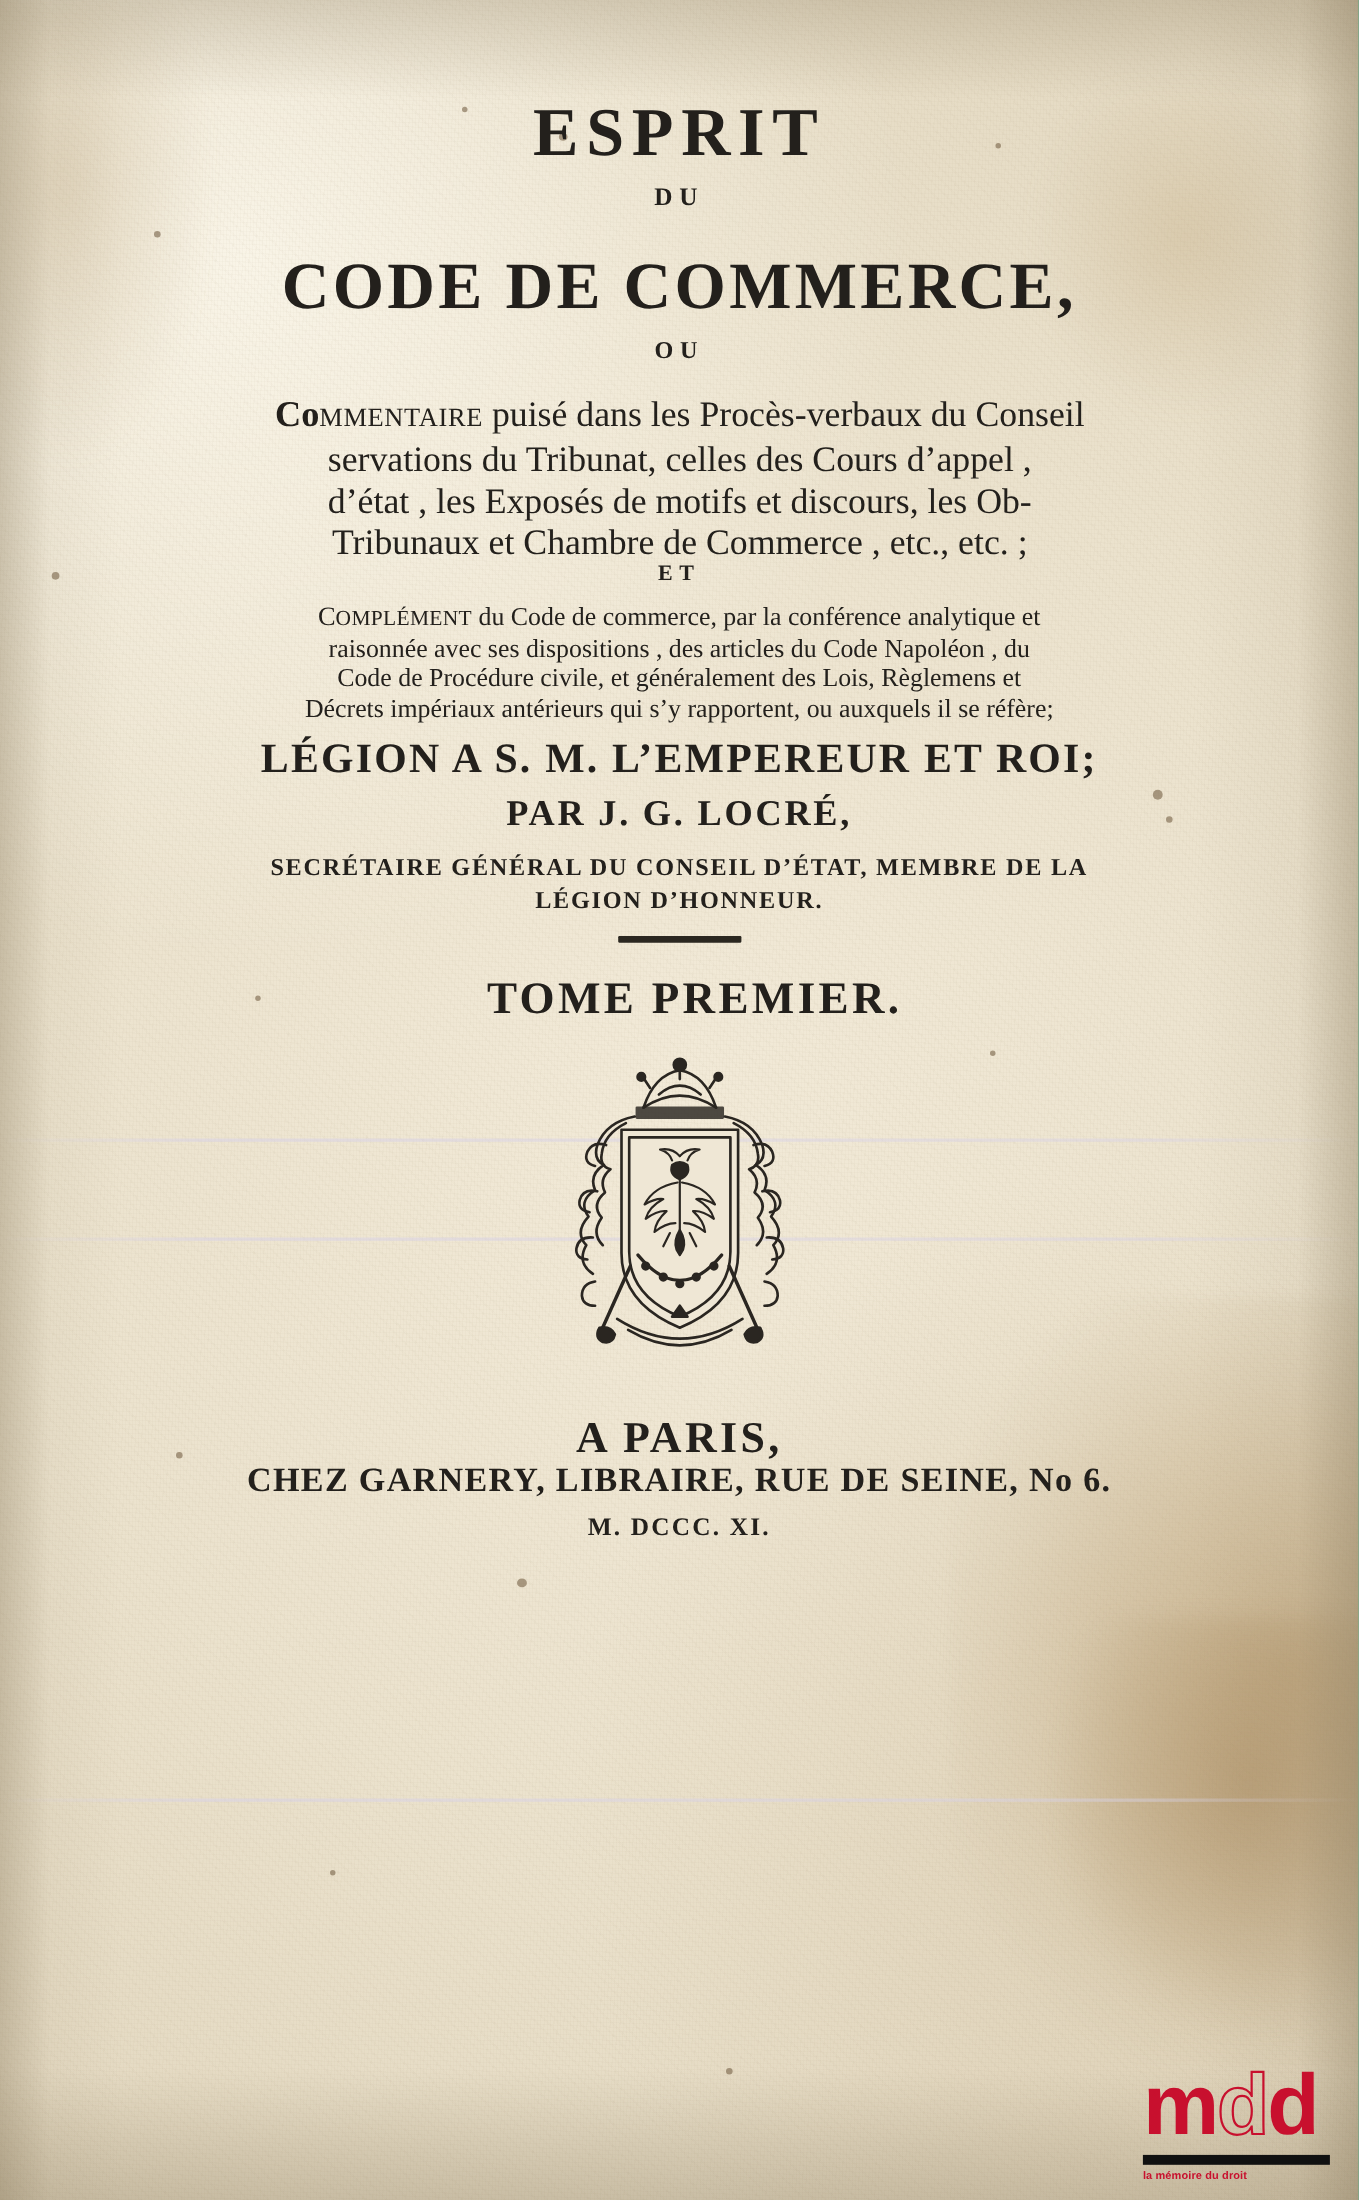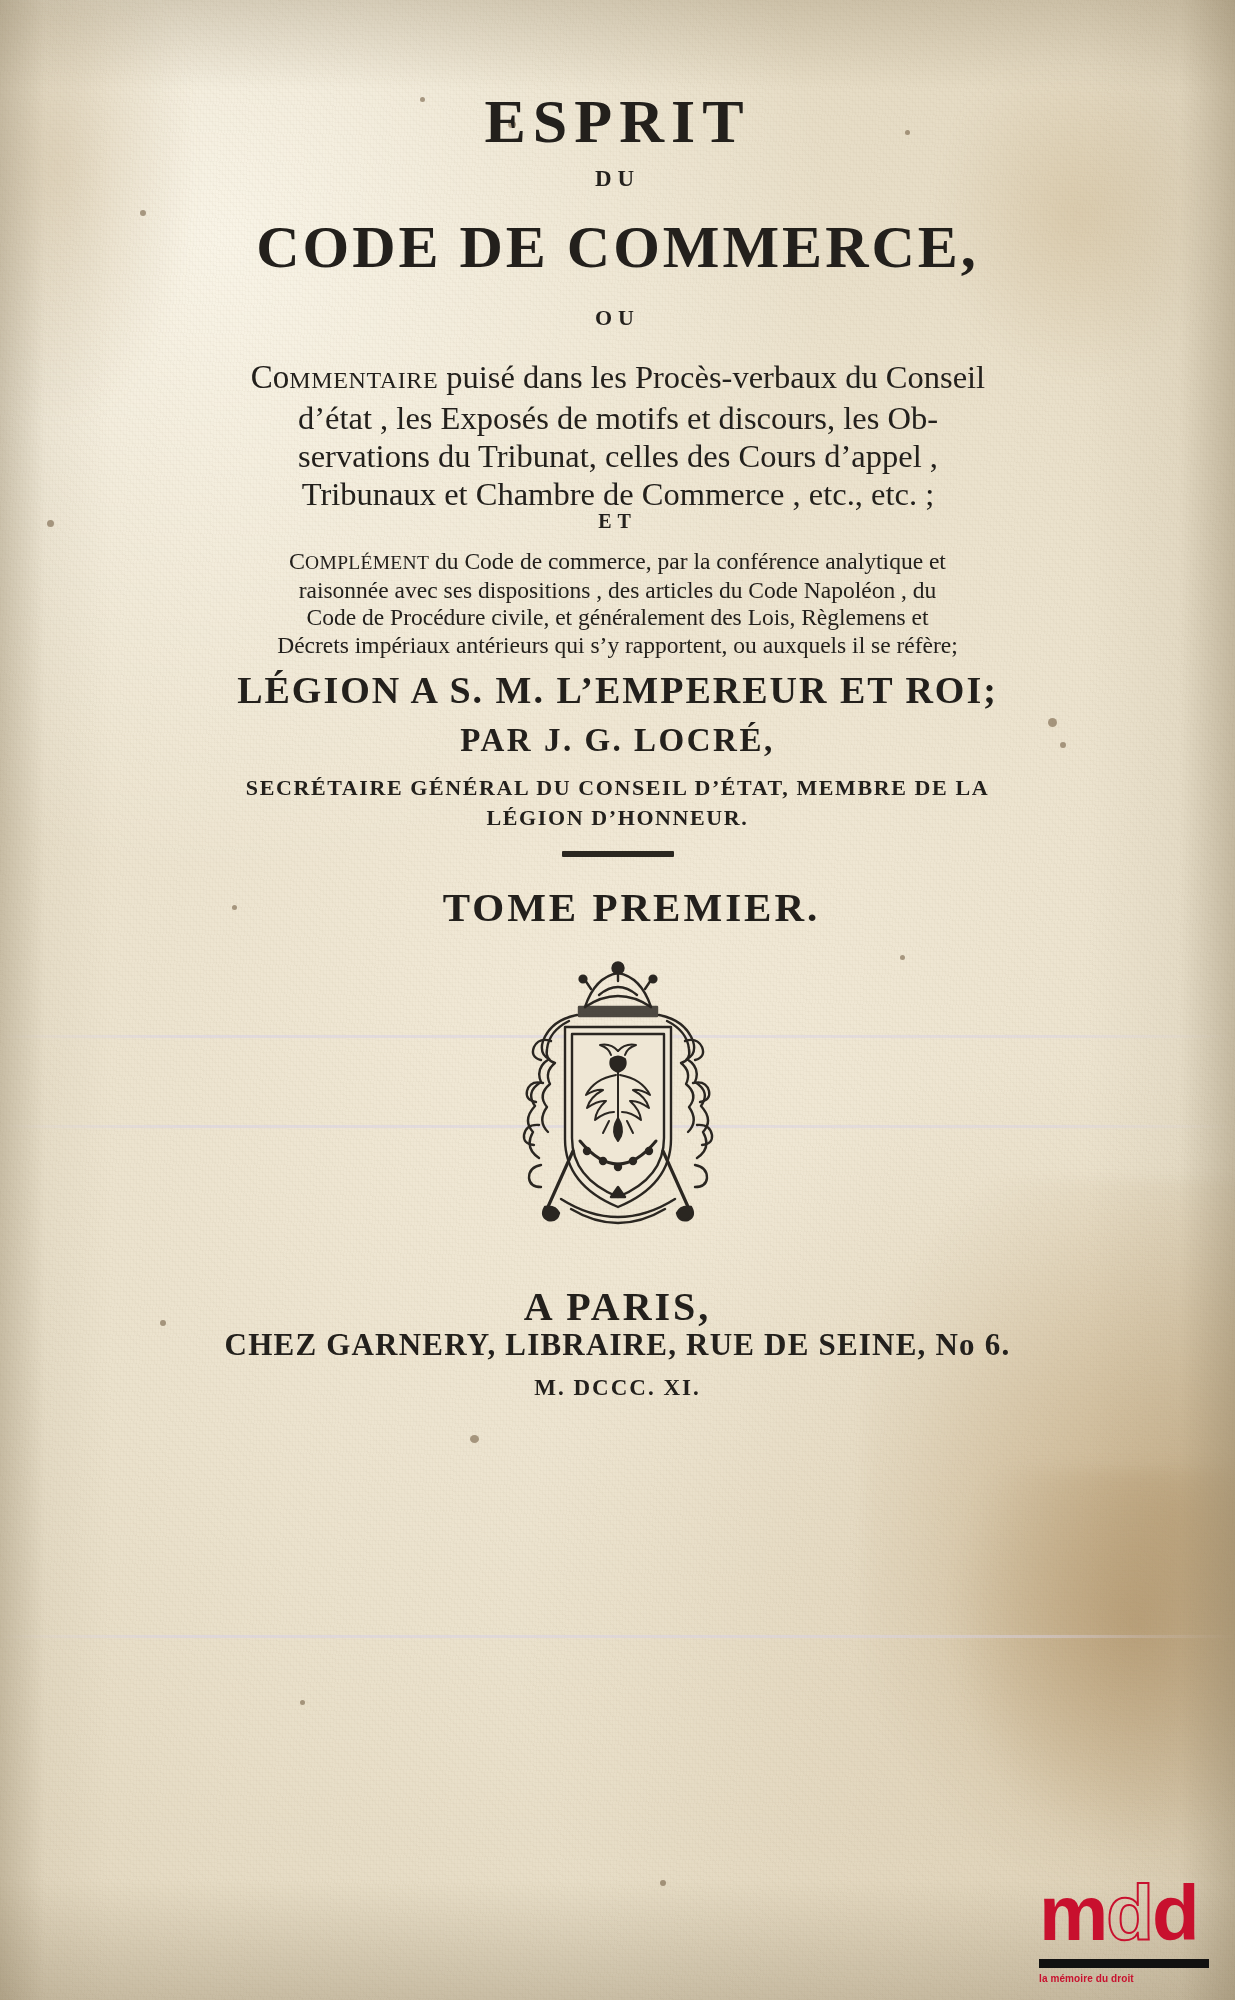--- a/index.html
+++ b/index.html
@@ -105,21 +105,21 @@
     font-weight: 700;
     font-family: "Liberation Serif", "DejaVu Serif", serif;
   }
   .word-du {
     top: 166px;
     font-size: 23px;
     letter-spacing: 6px;
     font-weight: 700;
   }
   .title-sub {
-    top: 213px;
+    top: 226px;
     font-size: 60px;
     letter-spacing: 3px;
     font-weight: 700;
   }
   .word-ou {
     top: 305px;
     font-size: 22px;
     letter-spacing: 6px;
     font-weight: 700;
   }
@@ -127,21 +127,21 @@
   .commentary {
     position: absolute;
     top: 358px;
     left: 118px;
     width: 1000px;
     font-size: 32.5px;
     line-height: 38px;
     text-align: center;
   }
   .commentary .line { white-space: nowrap; }
-  .sc-big { font-size: 33px; }
+  .sc-big { font-size: 33px; font-weight: bold; }
   .sc {
     font-size: 24px;
     letter-spacing: .6px;
   }
 
   .word-et {
     top: 510px;
     font-size: 20px;
     letter-spacing: 6px;
     font-weight: 700;
@@ -311,22 +311,22 @@
 
   <div class="content">
 
     <div class="tx title-main">ESPRIT</div>
     <div class="tx word-du">DU</div>
     <div class="tx title-sub">CODE DE COMMERCE,</div>
     <div class="tx word-ou">OU</div>
 
     <div class="commentary">
       <div class="line"><span class="sc-big">Co</span><span class="sc">MMENTAIRE</span><span> puisé dans les Procès-verbaux du Conseil</span></div>
+      <div class="line">servations du Tribunat, celles des Cours d’appel ,</div>
       <div class="line">d’état , les Exposés de motifs et discours, les Ob-</div>
-      <div class="line">servations du Tribunat, celles des Cours d’appel ,</div>
       <div class="line">Tribunaux et Chambre de Commerce , etc., etc. ;</div>
     </div>
 
     <div class="tx word-et">ET</div>
 
     <div class="complement">
       <div class="line"><span class="cap-lead">C</span><span class="sc-lead">OMPLÉMENT</span><span> du Code de commerce, par la conférence analytique et</span></div>
       <div class="line">raisonnée avec ses dispositions , des articles du Code Napoléon , du</div>
       <div class="line">Code de Procédure civile, et généralement des Lois, Règlemens et</div>
       <div class="line">Décrets impériaux antérieurs qui s’y rapportent, ou auxquels il se réfère;</div>

